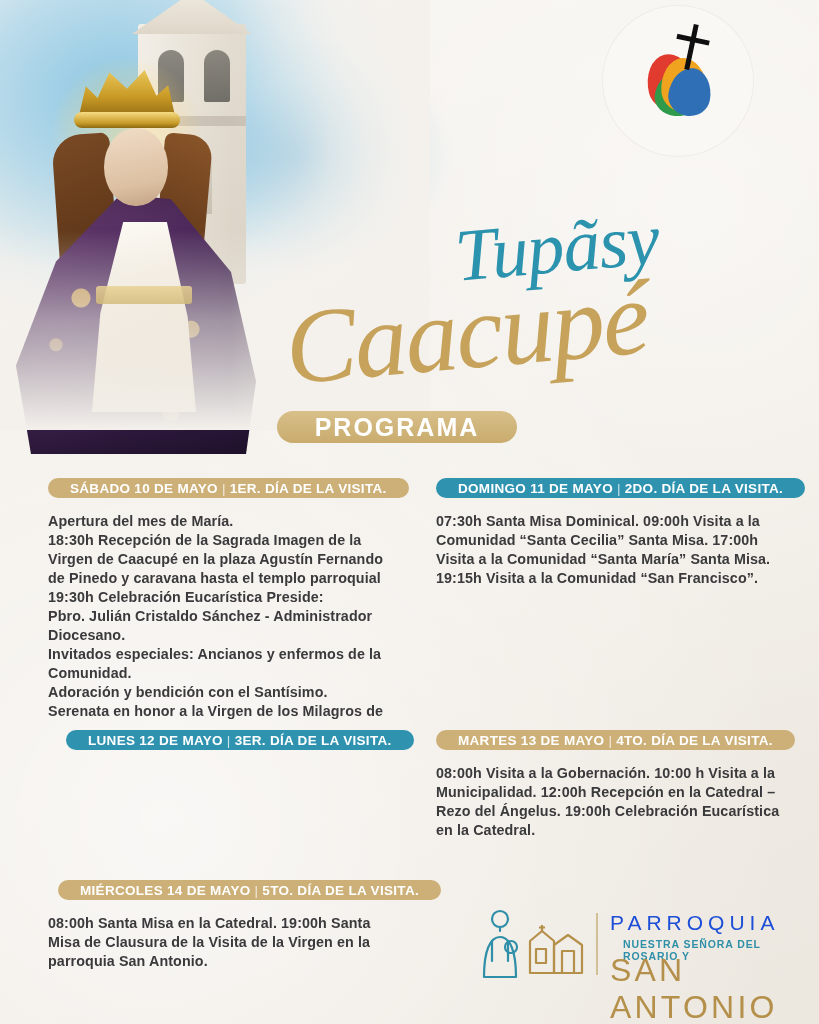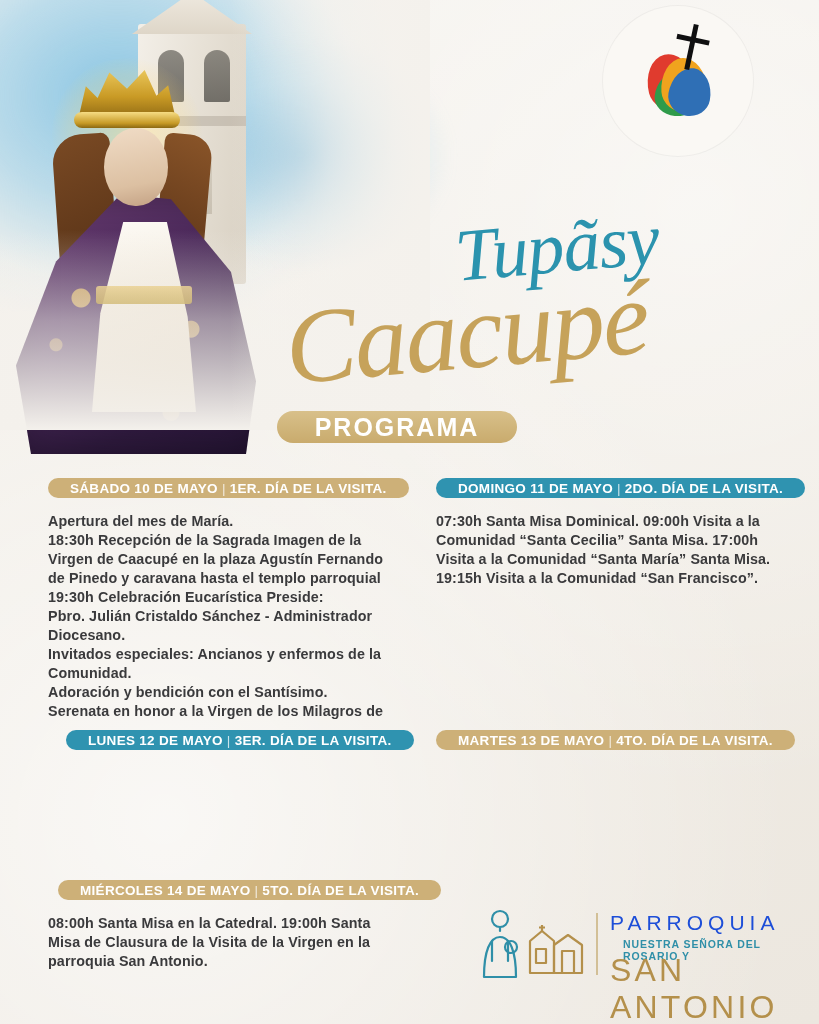--- a/index.html
+++ b/index.html
@@ -375,20 +375,24 @@
       <span>3ER. DÍA DE LA VISITA.</span>
     </div>
   </div>
 
   <div class="col-right" style="top:730px;">
     <div class="day-pill pill-gold">
       <span>MARTES 13 DE MAYO</span>
       <span class="pill-sep">|</span>
       <span>4TO. DÍA DE LA VISITA.</span>
     </div>
+    <div class="day-body" style="white-space:normal;">08:00h Visita a la Gobernación.
+10:00 h Visita a la Municipalidad.
+12:00h Recepción en la Catedral – Rezo del Ángelus.
+19:00h Celebración Eucarística en la Catedral.</div>
   </div>
 
   <div class="col-left" style="top:880px;">
     <div class="day-pill pill-gold" style="margin-left:10px;">
       <span>MIÉRCOLES 14 DE MAYO</span>
       <span class="pill-sep">|</span>
       <span>5TO. DÍA DE LA VISITA.</span>
     </div>
     <div class="day-body" style="white-space:normal;">08:00h Santa Misa en la Catedral.
 19:00h Santa Misa de Clausura de la Visita de la Virgen en la parroquia San Antonio.</div>

